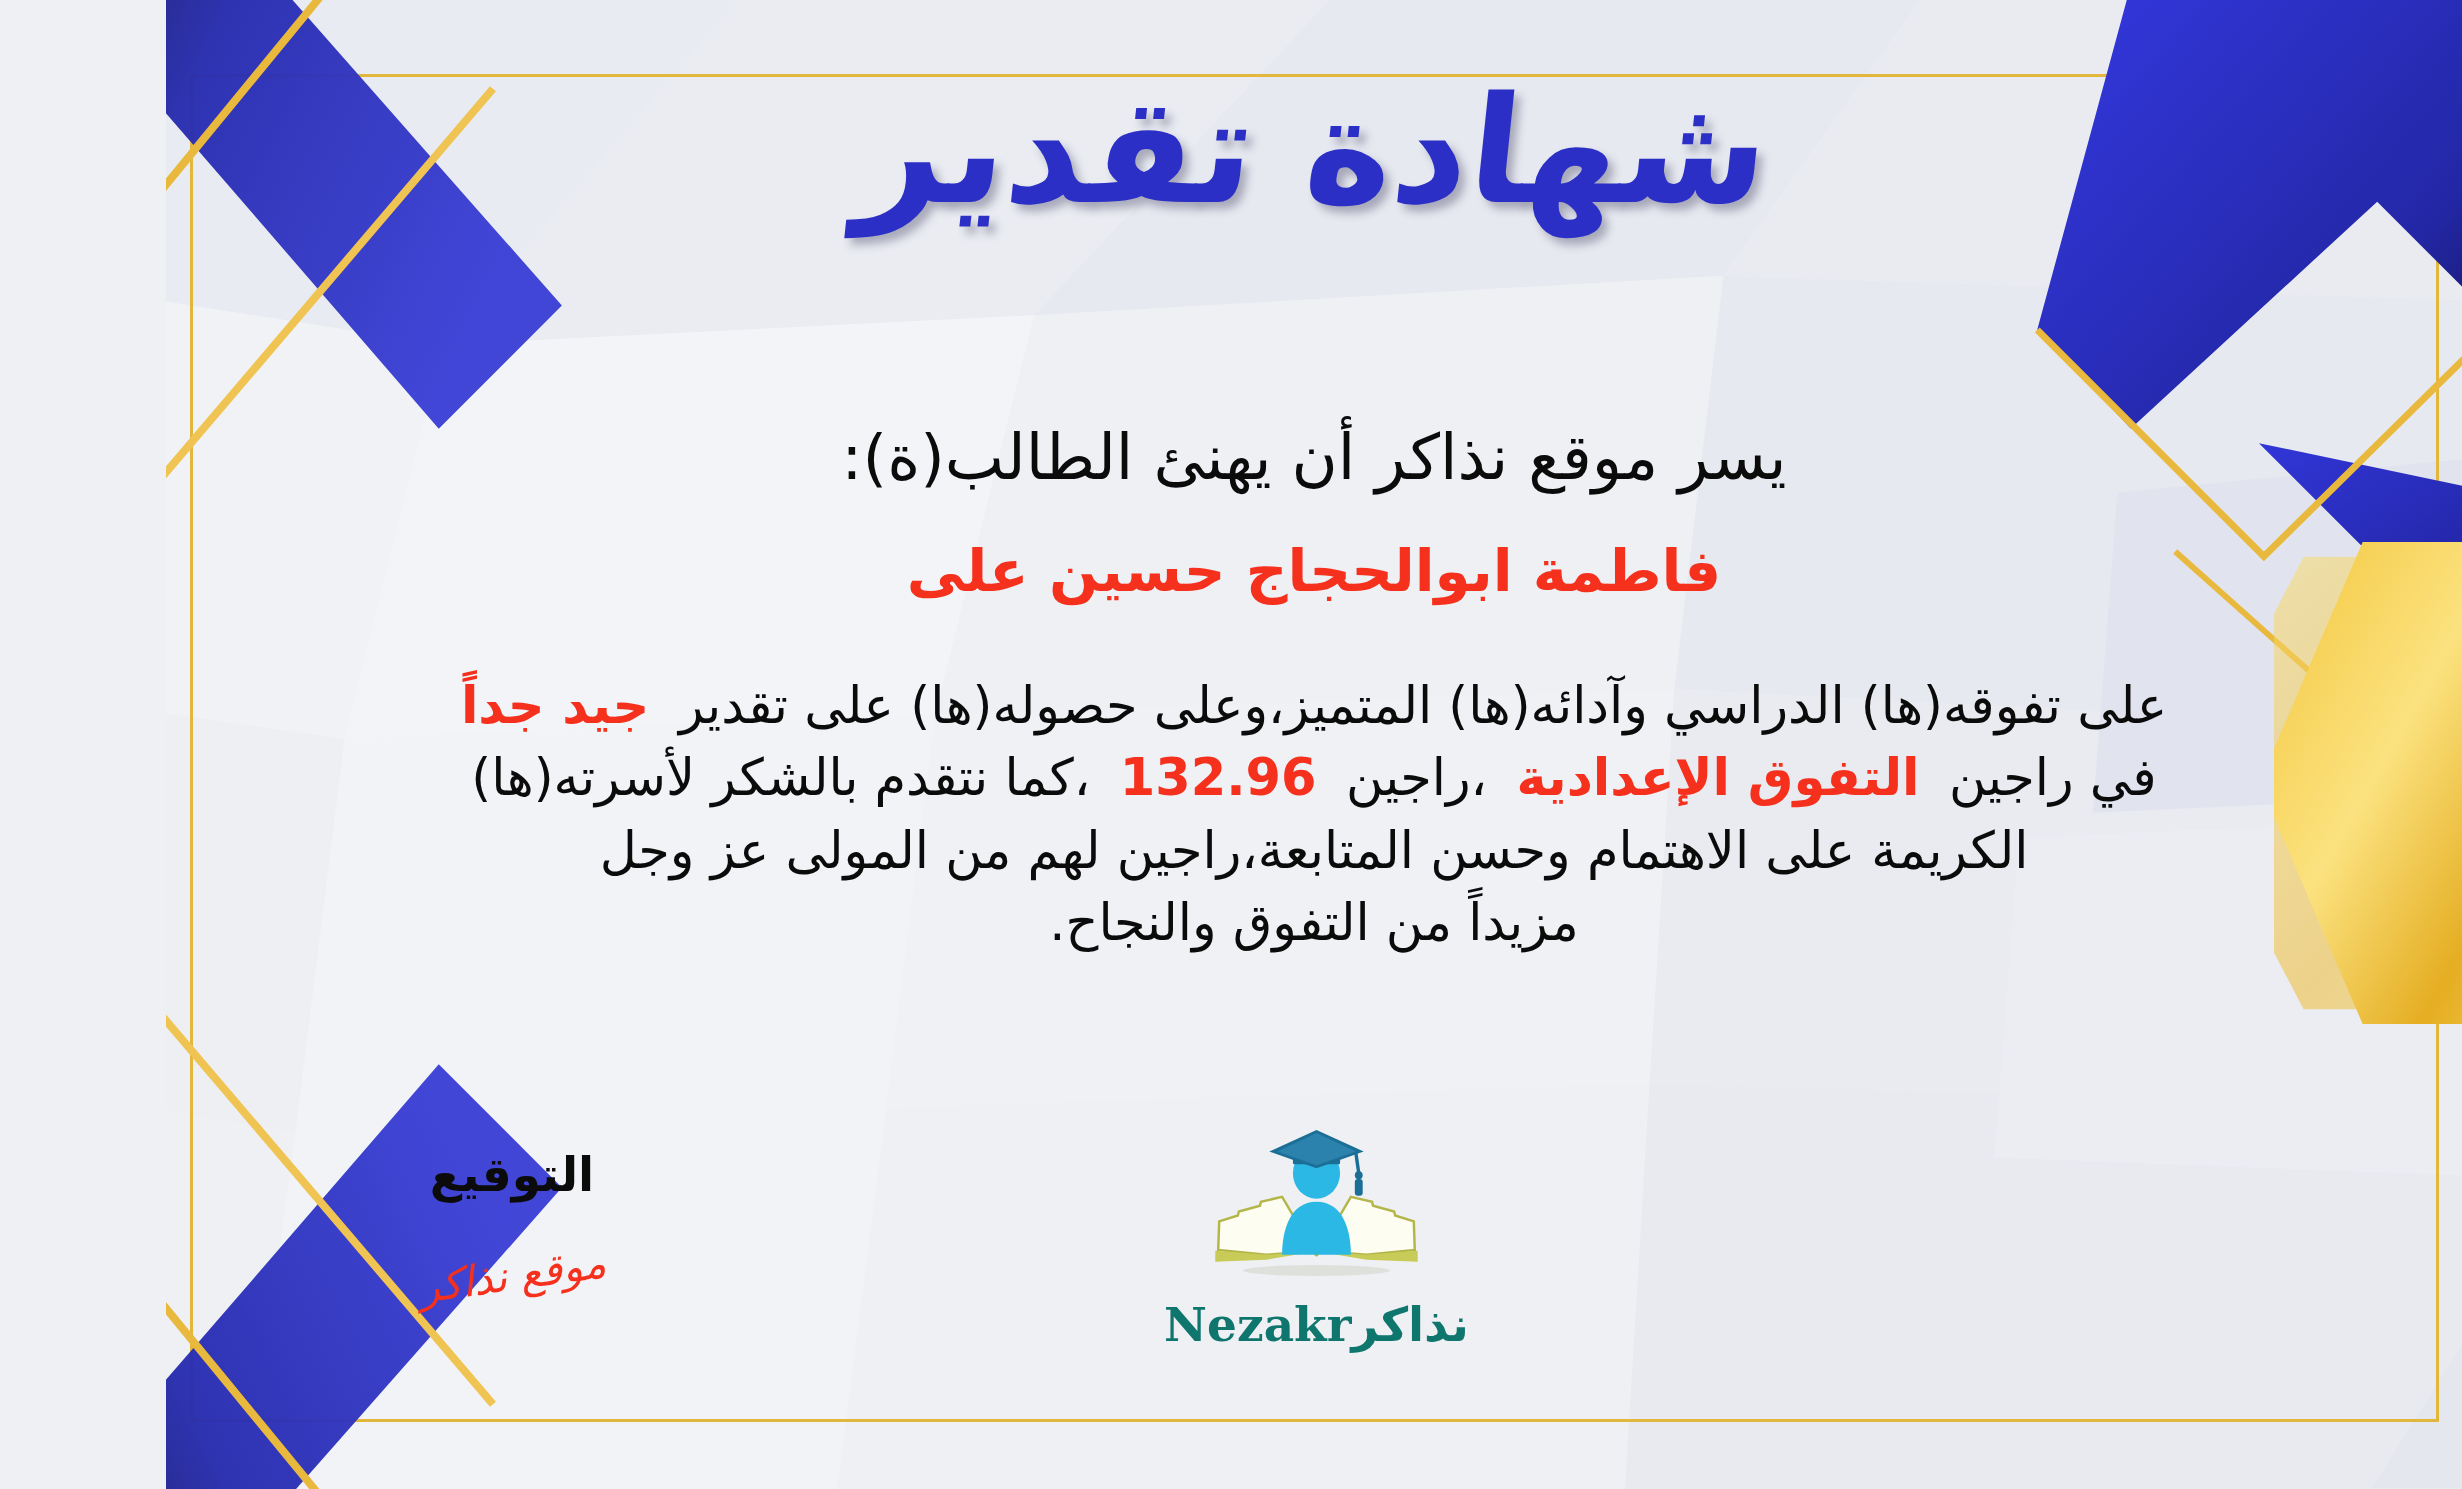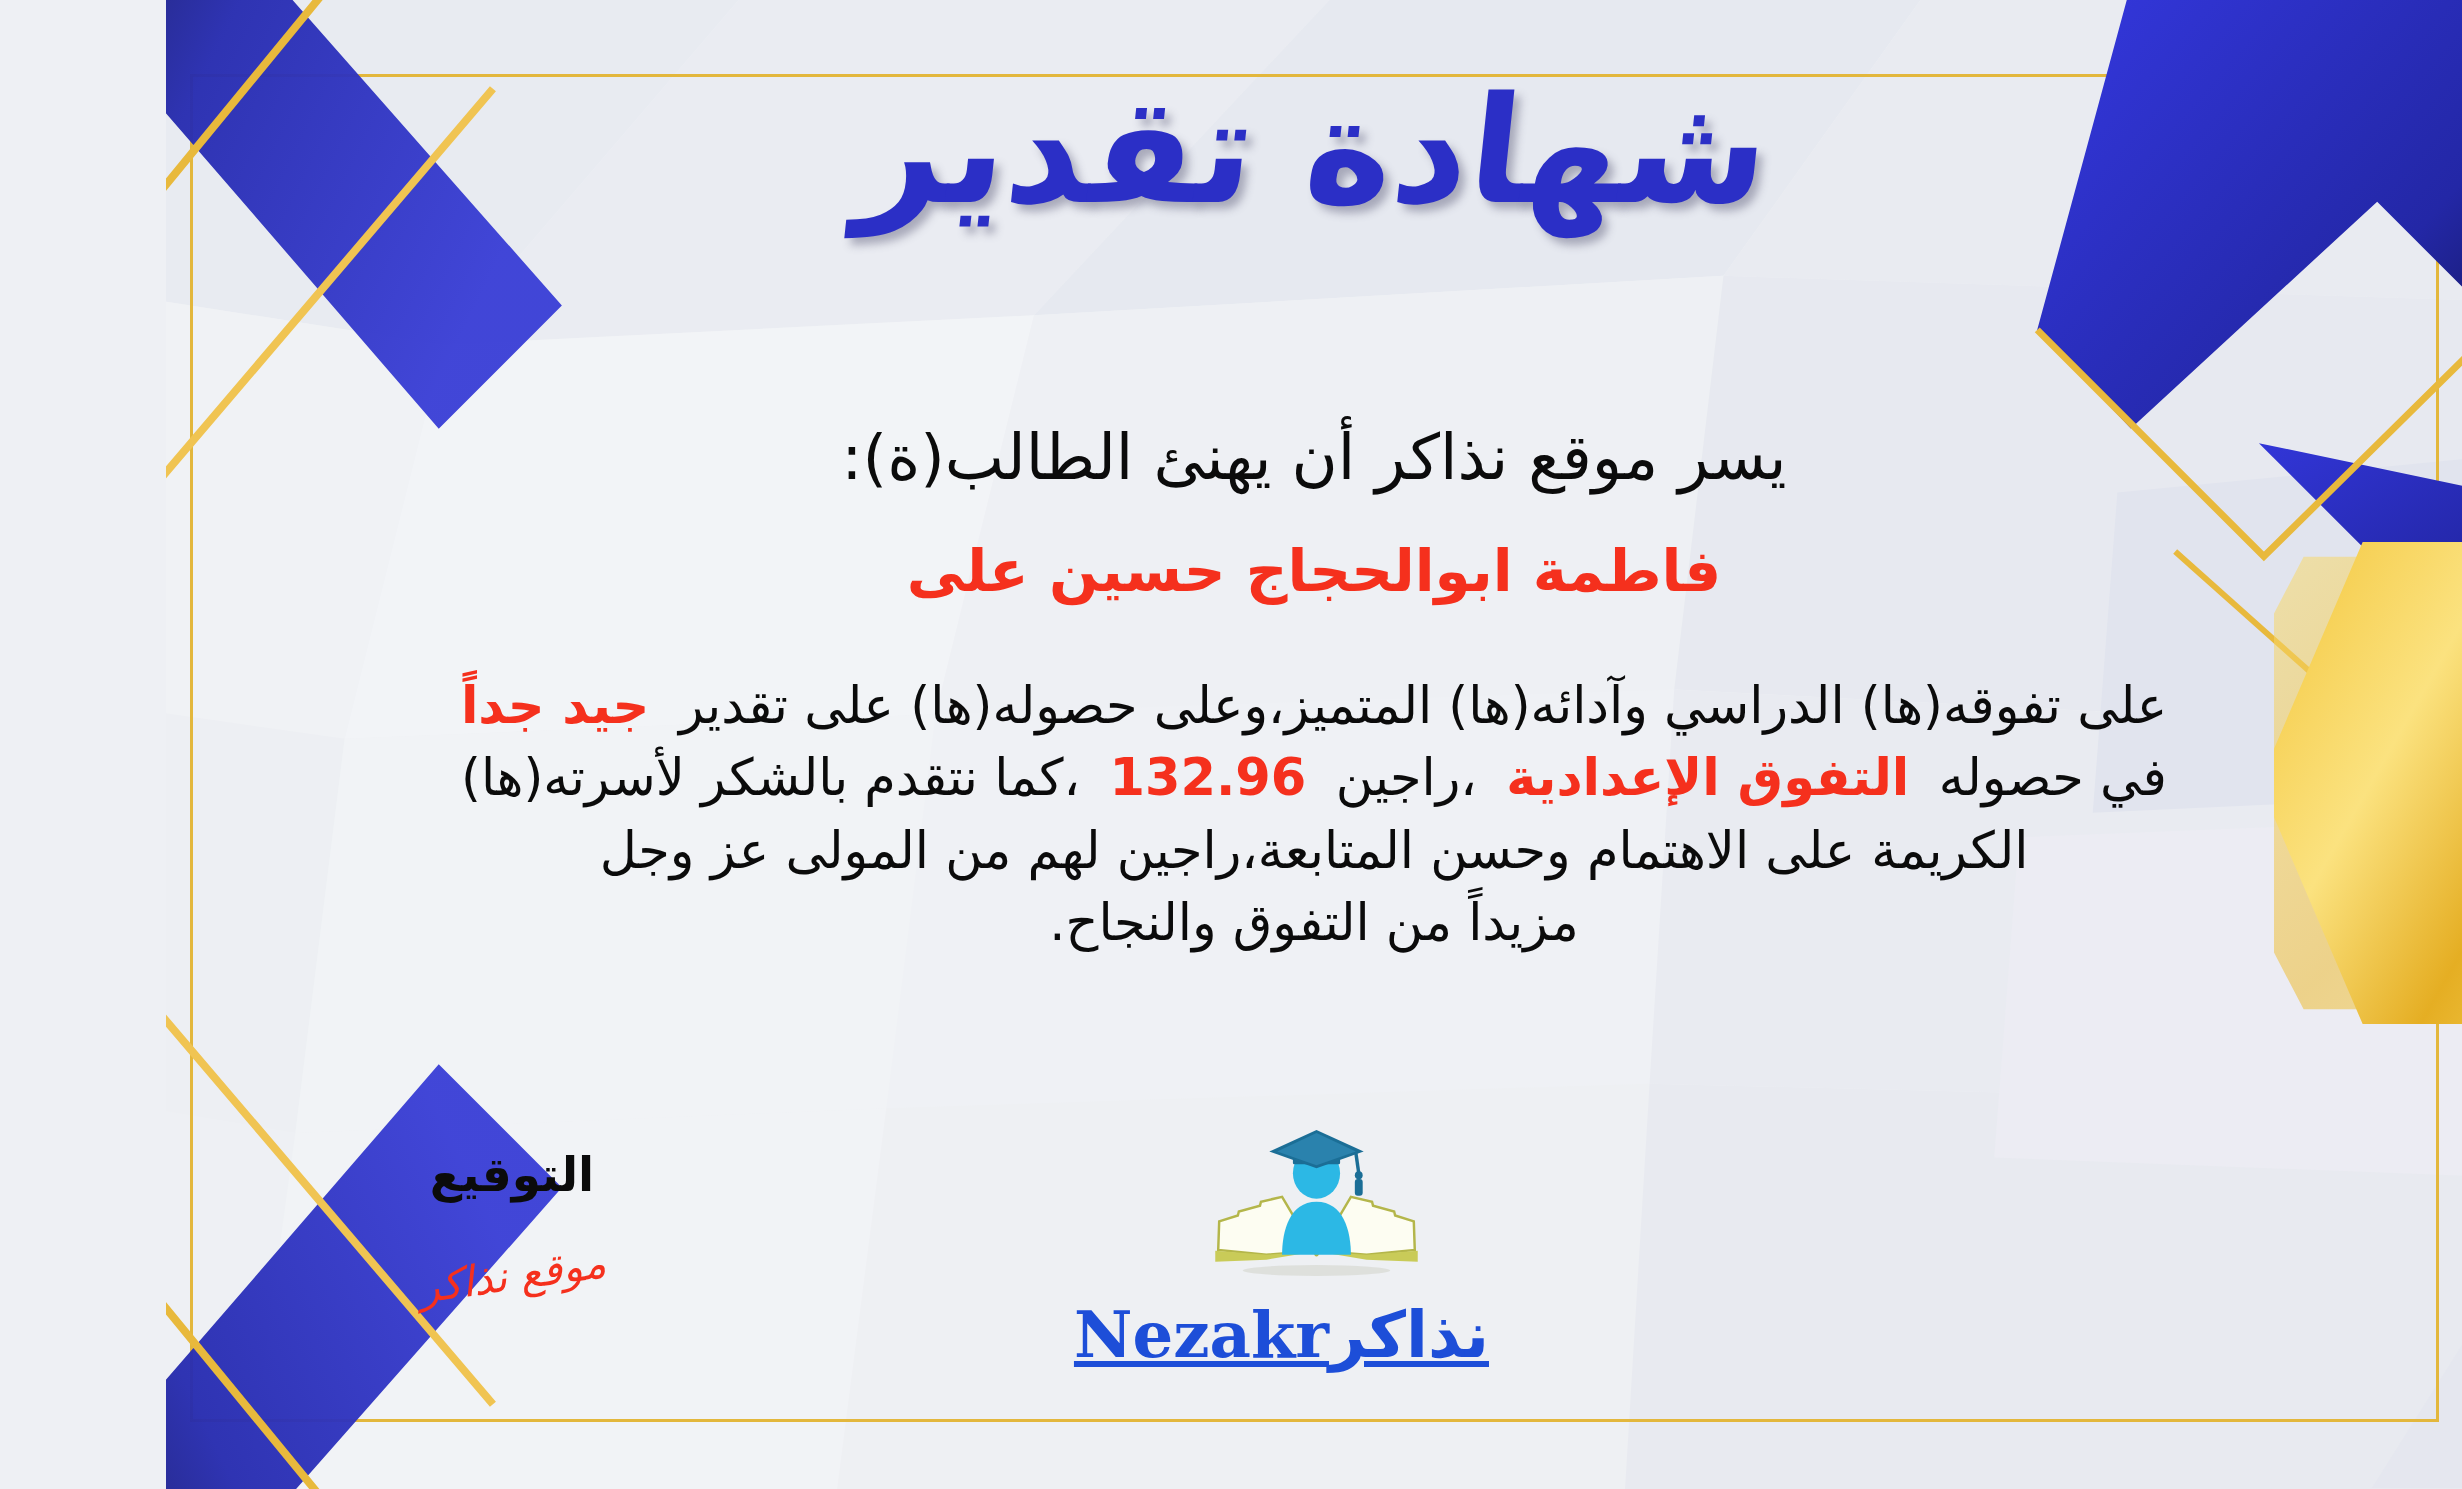--- a/index.html
+++ b/index.html
@@ -106,26 +106,25 @@
   
   .logo{
     position:absolute;
     left:1144px;top:1128px;
     width:345px;
     text-align:center;
   }
   .logo-mark{width:217px;height:172px;display:inline-block;}
   .logo-text{
     margin-top:-4.9px;
-    font-size:64px;
+    font-size:47px;
     font-weight:bold;
-    color:#1d4ed8;
+    color:#0f766e;
     font-family:"DejaVu Serif","Liberation Serif",serif;
     white-space:nowrap;
-    text-decoration:underline;
   }
   .logo-text .ar{font-family:"DejaVu Sans","Liberation Sans",sans-serif;}
 </style>
 </head>
 <body>
 
 <div class="cert">
 
   <div class="bg-facets">
     <svg width="2628" height="1490" viewBox="0 0 5337 3025" preserveAspectRatio="none">
@@ -247,21 +246,21 @@
 
     <div class="greeting">يسر موقع نذاكر أن يهنئ الطالب(ة):</div>
 
     <div class="student-name">فاطمة ابوالحجاج حسين على</div>
 
     <div class="body-block">
       <span class="body-line">
         <span>على تفوقه(ها) الدراسي وآدائه(ها) المتميز،وعلى حصوله(ها) على تقدير</span><span class="gap"></span><span class="hl">جيد جداً</span>
       </span>
       <span class="body-line">
-        <span>في حصوله</span><span class="gap"></span><span class="hl">التفوق الإعدادية</span><span class="gap"></span><span>،راجين</span><span class="gap"></span><span class="hl">132.96</span><span class="gap"></span><span>،كما نتقدم بالشكر لأسرته(ها)</span>
+        <span>في راجين</span><span class="gap"></span><span class="hl">التفوق الإعدادية</span><span class="gap"></span><span>،راجين</span><span class="gap"></span><span class="hl">132.96</span><span class="gap"></span><span>،كما نتقدم بالشكر لأسرته(ها)</span>
       </span>
       <span class="body-line">الكريمة على الاهتمام وحسن المتابعة،راجين لهم من المولى عز وجل</span>
       <span class="body-line">مزيداً من التفوق والنجاح.</span>
     </div>
 
     <div class="sig-block">
       <div class="sig-label">التوقيع</div>
       <div class="sig-mark">موقع نذاكر</div>
     </div>
 

